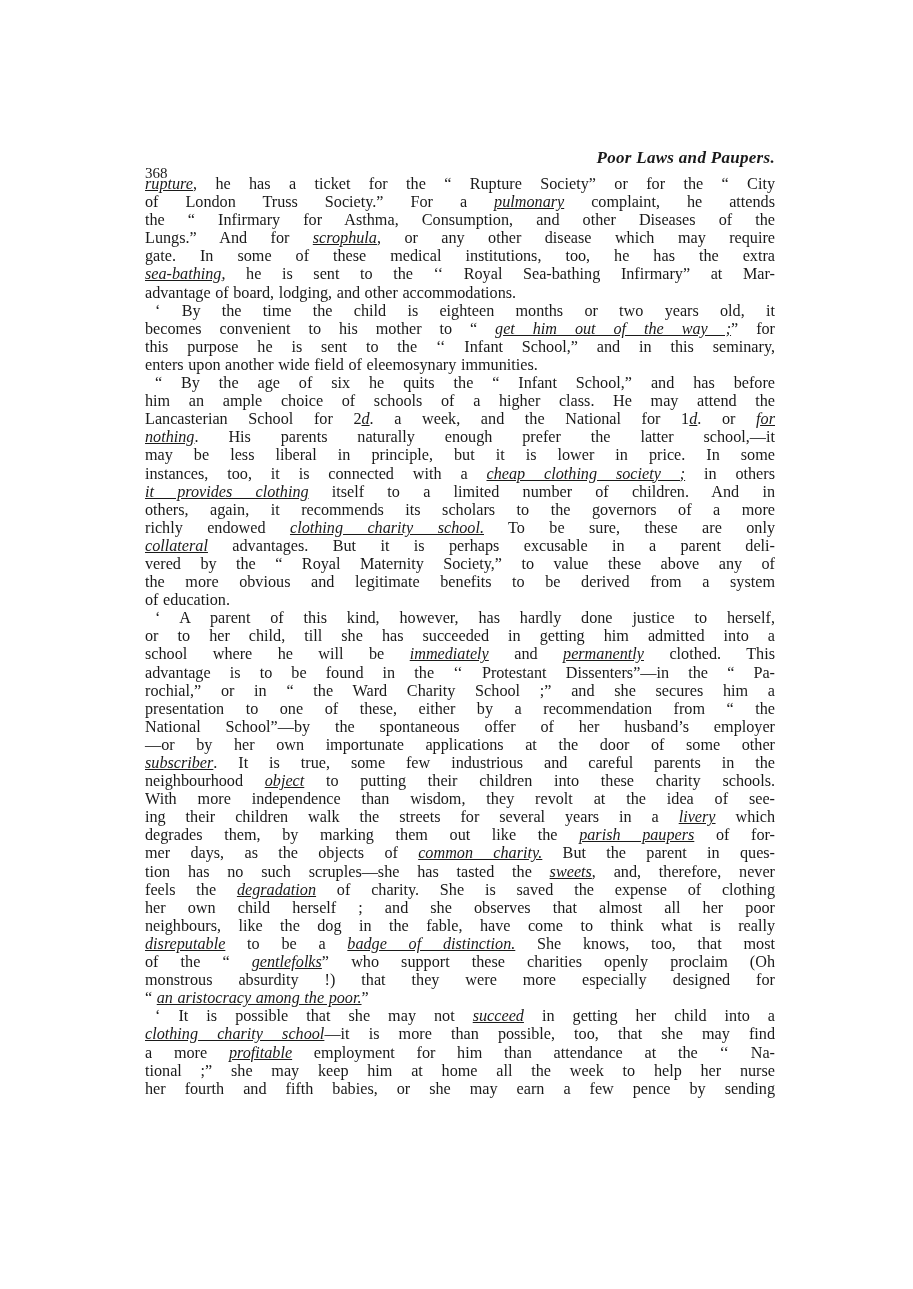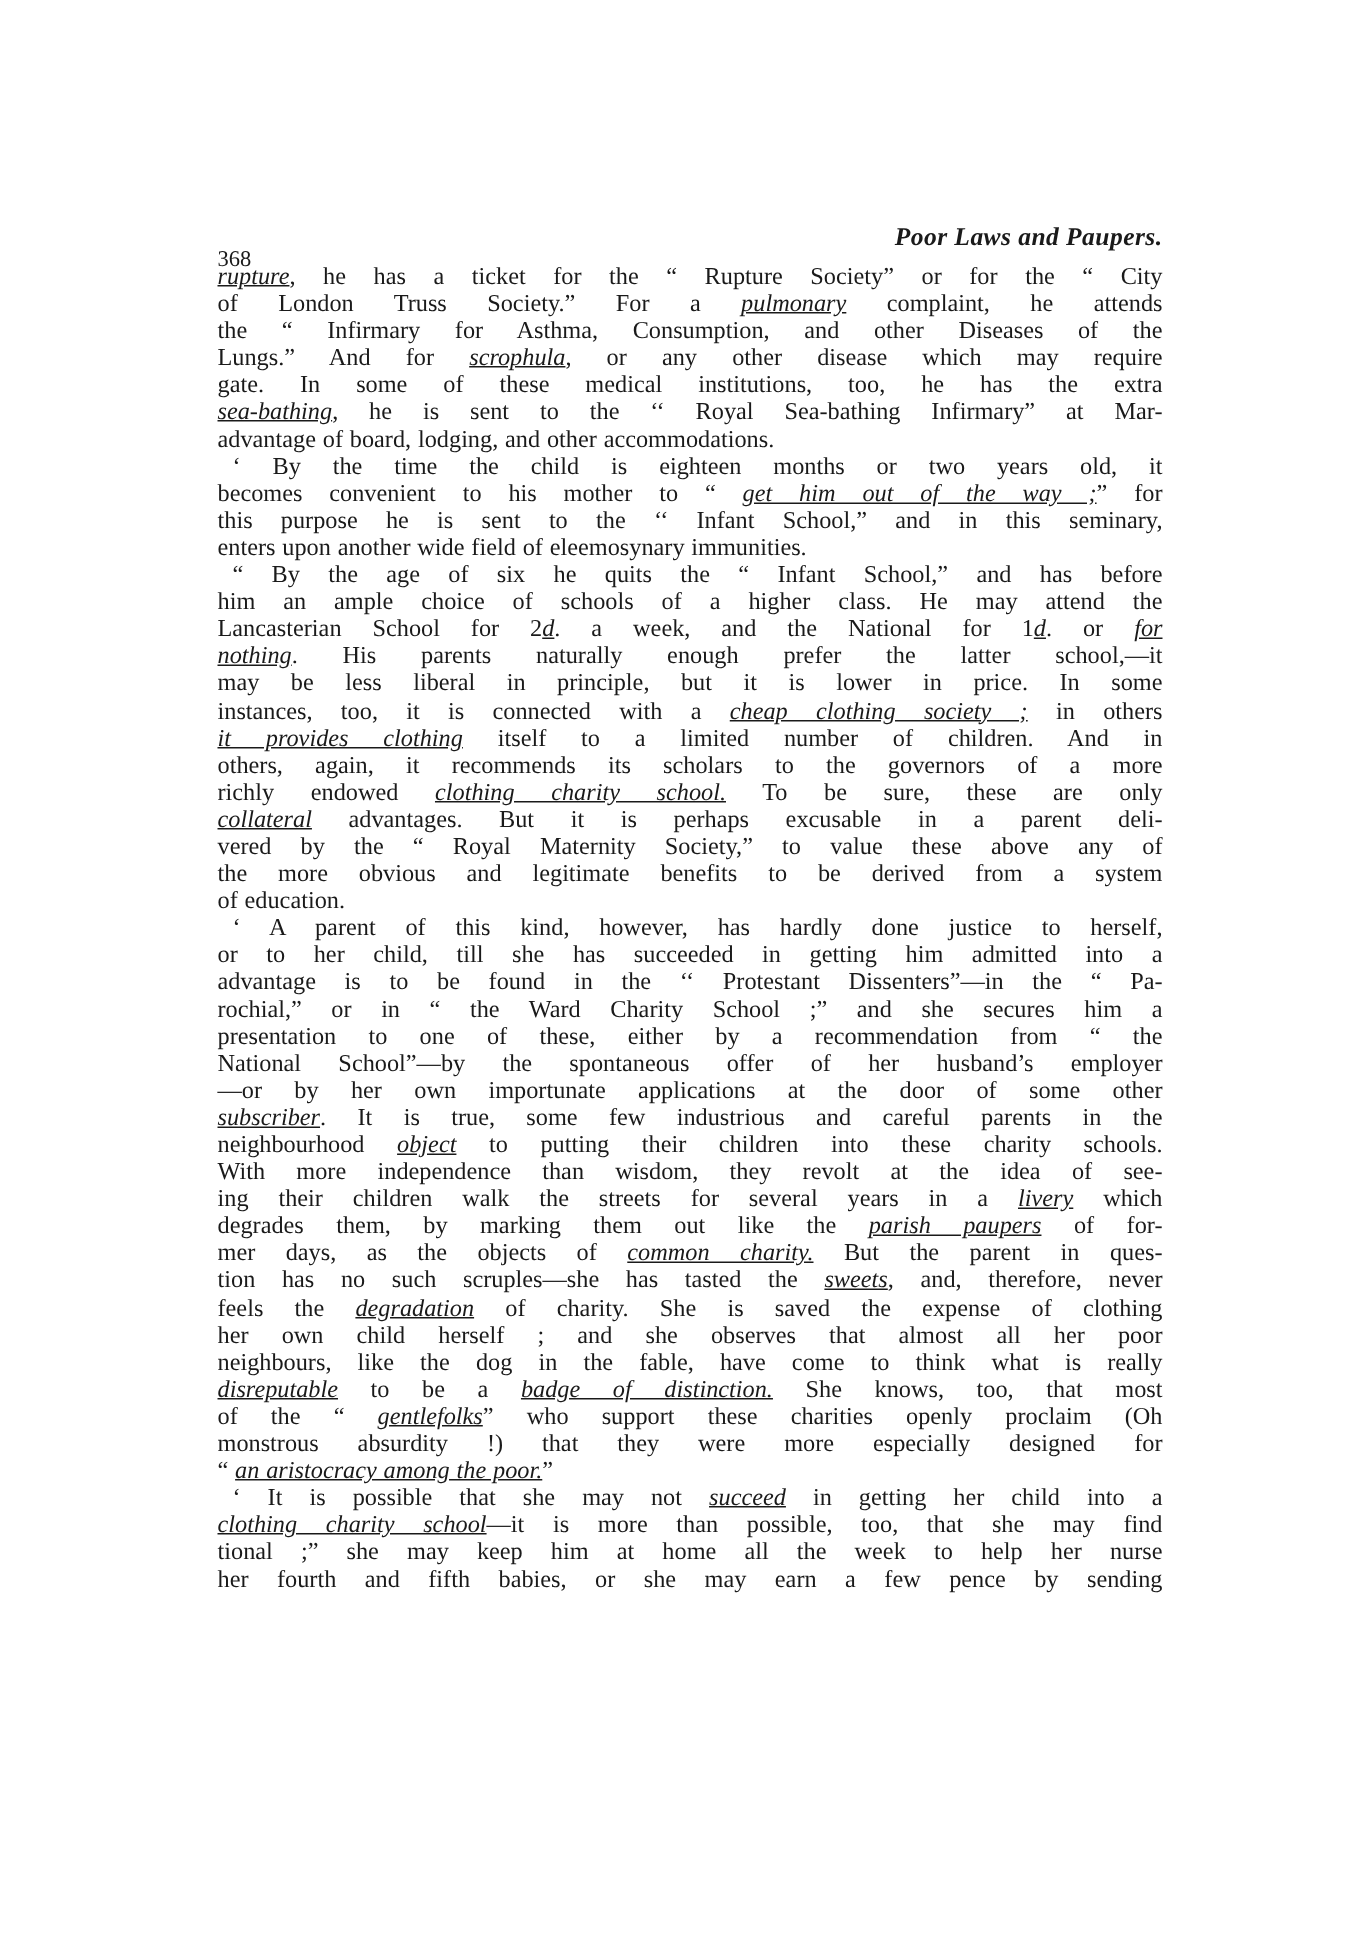--- a/index.html
+++ b/index.html
@@ -72,20 +72,21 @@
       <span class="line"><span>instances, too, it is connected with a </span><i>cheap clothing society ;</i><span> in others</span></span>
       <span class="line"><i>it provides clothing</i><span> itself to a limited number of children. And in</span></span>
       <span class="line"><span>others, again, it recommends its scholars to the governors of a more</span></span>
       <span class="line"><span>richly endowed </span><i>clothing charity school.</i><span> To be sure, these are only</span></span>
       <span class="line"><i>collateral</i><span> advantages. But it is perhaps excusable in a parent deli-</span></span>
       <span class="line"><span>vered by the “ Royal Maternity Society,” to value these above any of</span></span>
       <span class="line"><span>the more obvious and legitimate benefits to be derived from a system</span></span>
       <span class="line last"><span>of education.</span></span>
       <span class="line indent"><span>‘ A parent of this kind, however, has hardly done justice to herself,</span></span>
       <span class="line"><span>or to her child, till she has succeeded in getting him admitted into a</span></span>
+      <span class="line"><span>school where he will be </span><i>immediately</i><span> and </span><i>permanently</i><span> clothed. This</span></span>
       <span class="line"><span>advantage is to be found in the ‘‘ Protestant Dissenters”—in the “ Pa-</span></span>
       <span class="line"><span>rochial,” or in “ the Ward Charity School ;” and she secures him a</span></span>
       <span class="line"><span>presentation to one of these, either by a recommendation from “ the</span></span>
       <span class="line"><span>National School”—by the spontaneous offer of her husband’s employer</span></span>
       <span class="line"><span>—or by her own importunate applications at the door of some other</span></span>
       <span class="line"><i>subscriber</i><span>. It is true, some few industrious and careful parents in the</span></span>
       <span class="line"><span>neighbourhood </span><i>object</i><span> to putting their children into these charity schools.</span></span>
       <span class="line"><span>With more independence than wisdom, they revolt at the idea of see-</span></span>
       <span class="line"><span>ing their children walk the streets for several years in a </span><i>livery</i><span> which</span></span>
       <span class="line"><span>degrades them, by marking them out like the </span><i>parish paupers</i><span> of for-</span></span>
@@ -93,16 +94,17 @@
       <span class="line"><span>tion has no such scruples—she has tasted the </span><i>sweets</i><span>, and, therefore, never</span></span>
       <span class="line"><span>feels the </span><i>degradation</i><span> of charity. She is saved the expense of clothing</span></span>
       <span class="line"><span>her own child herself ; and she observes that almost all her poor</span></span>
       <span class="line"><span>neighbours, like the dog in the fable, have come to think what is really</span></span>
       <span class="line"><i>disreputable</i><span> to be a </span><i>badge of distinction.</i><span> She knows, too, that most</span></span>
       <span class="line"><span>of the “ </span><i>gentlefolks</i><span>” who support these charities openly proclaim (Oh</span></span>
       <span class="line"><span>monstrous absurdity !) that they were more especially designed for</span></span>
       <span class="line last"><span>“ </span><i>an aristocracy among the poor.</i><span>”</span></span>
       <span class="line indent"><span>‘ It is possible that she may not </span><i>succeed</i><span> in getting her child into a</span></span>
       <span class="line"><i>clothing charity school</i><span>—it is more than possible, too, that she may find</span></span>
+      <span class="line"><span>a more </span><i>profitable</i><span> employment for him than attendance at the ‘‘ Na-</span></span>
       <span class="line"><span>tional ;” she may keep him at home all the week to help her nurse</span></span>
       <span class="line"><span>her fourth and fifth babies, or she may earn a few pence by sending</span></span>
     </div>
 </div>
 
 </body></html>

